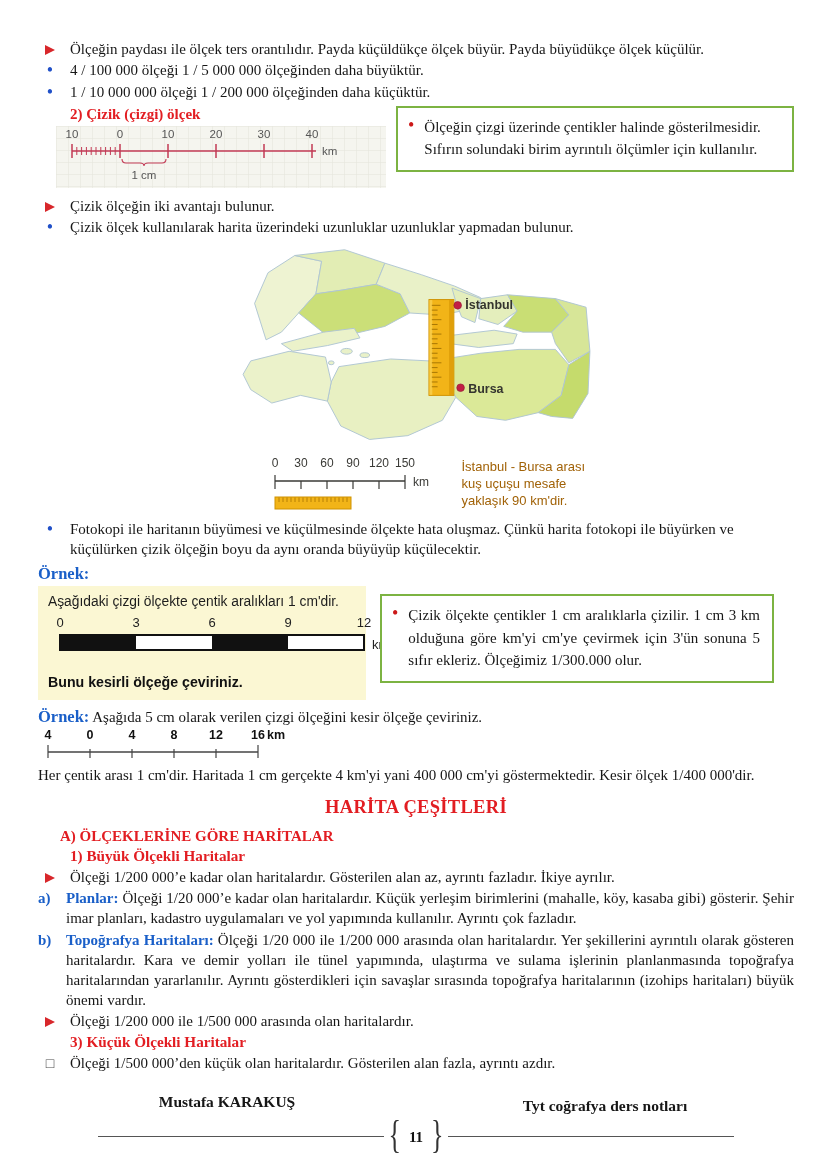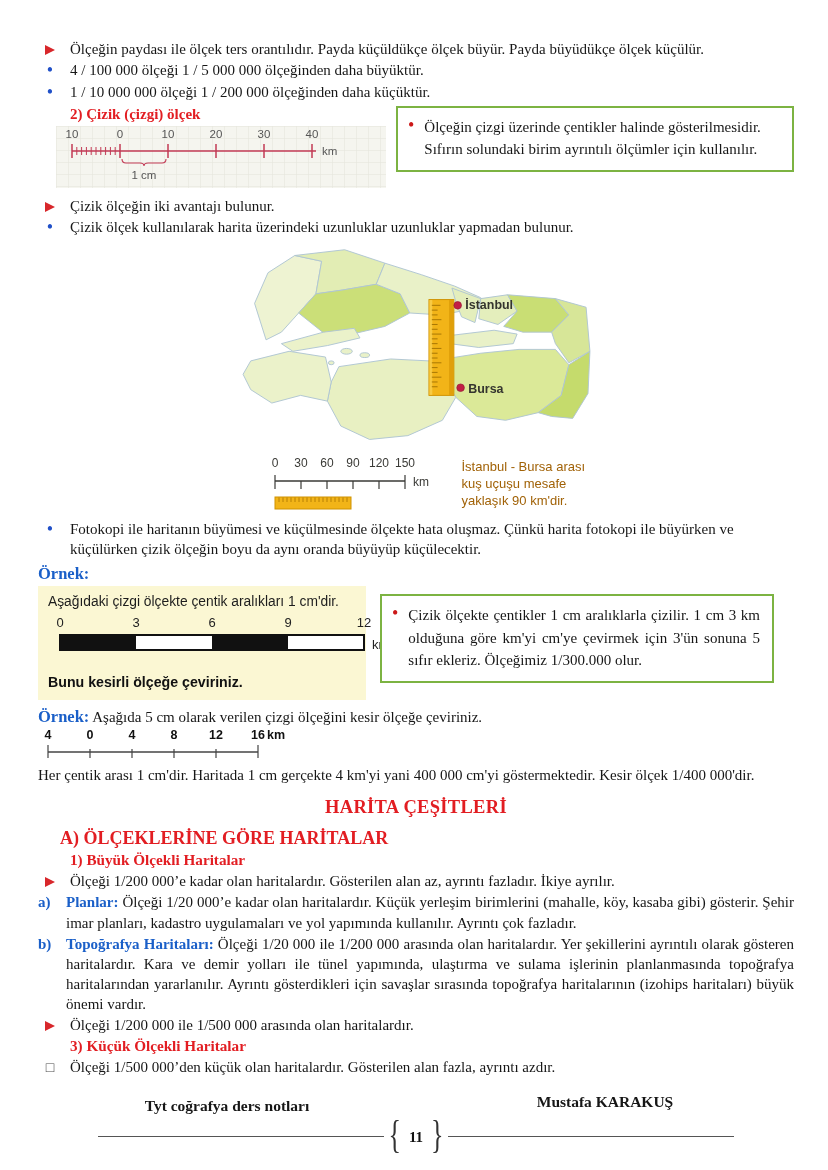--- a/index.html
+++ b/index.html
@@ -36,21 +36,21 @@
   .map-caption { width:158px; text-align:left; font-family:"Liberation Sans", sans-serif; font-size:13px; color:#a16207; line-height:1.3; padding-top:4px; }
 
   
   .ornek-label { color:#1a5fc8; font-weight:bold; font-size:16.5px; margin:4px 0 1px 0; }
   .example-row { display:flex; gap:14px; align-items:flex-start; }
   .yellowbox { background:#fbf7d3; width:328px; flex:none; padding:7px 8px 8px 10px; box-sizing:border-box; }
   .yellowbox .yb-title { font-family:"Liberation Sans", sans-serif; font-size:13.8px; color:#1d1d1d; }
   .yellowbox .yb-footer { font-family:"Liberation Sans", sans-serif; font-size:14.2px; font-weight:bold; color:#111; margin-top:0; }
   .inline-example { margin-top:6px; }
   .title-center { text-align:center; color:#e21d22; font-weight:bold; font-size:18.5px; margin:10px 0 6px 0; letter-spacing:.3px; }
-  .sec-a { margin-left:22px; font-size:18px; }
+  .sec-a { margin-left:22px; font-size:15px; }
   .sec-sub { margin-left:32px; font-size:15.2px; }
   .abc-item { display:flex; gap:6px; margin:1px 0; }
   .abc-item .lbl { flex:none; width:22px; }
   
   .footer { position:absolute; left:38px; right:34px; bottom:16px; }
   .footer-names { display:flex; }
   .footer-names .fn { flex:1; text-align:center; font-weight:bold; font-size:15.5px; }
   .footer-names .fn.right { position:relative; top:-4px; }
   .footer-line { display:flex; align-items:center; margin:2px 60px 0 60px; }
   .fline { flex:1; height:0; border-top:1.6px solid #555; }
@@ -318,22 +318,22 @@
     <span class="txt">Ölçeği 1/200 000 ile 1/500 000 arasında olan haritalardır.</span>
   </div>
   <div class="red-head sec-sub">3)  Küçük Ölçekli Haritalar</div>
   <div class="li">
     <span class="marker-col square-marker">□</span>
     <span class="txt">Ölçeği 1/500 000’den küçük olan haritalardır. Gösterilen alan fazla, ayrıntı azdır.</span>
   </div>
 
   <div class="footer">
     <div class="footer-names">
+      <span class="fn right">Mustafa KARAKUŞ</span>
       <span class="fn">Tyt coğrafya ders notları</span>
-      <span class="fn right">Mustafa KARAKUŞ</span>
     </div>
     <div class="footer-line">
       <span class="fline"></span>
       <span class="brace">{</span>
       <span class="pagenum">11</span>
       <span class="brace">}</span>
       <span class="fline"></span>
     </div>
   </div>
 

